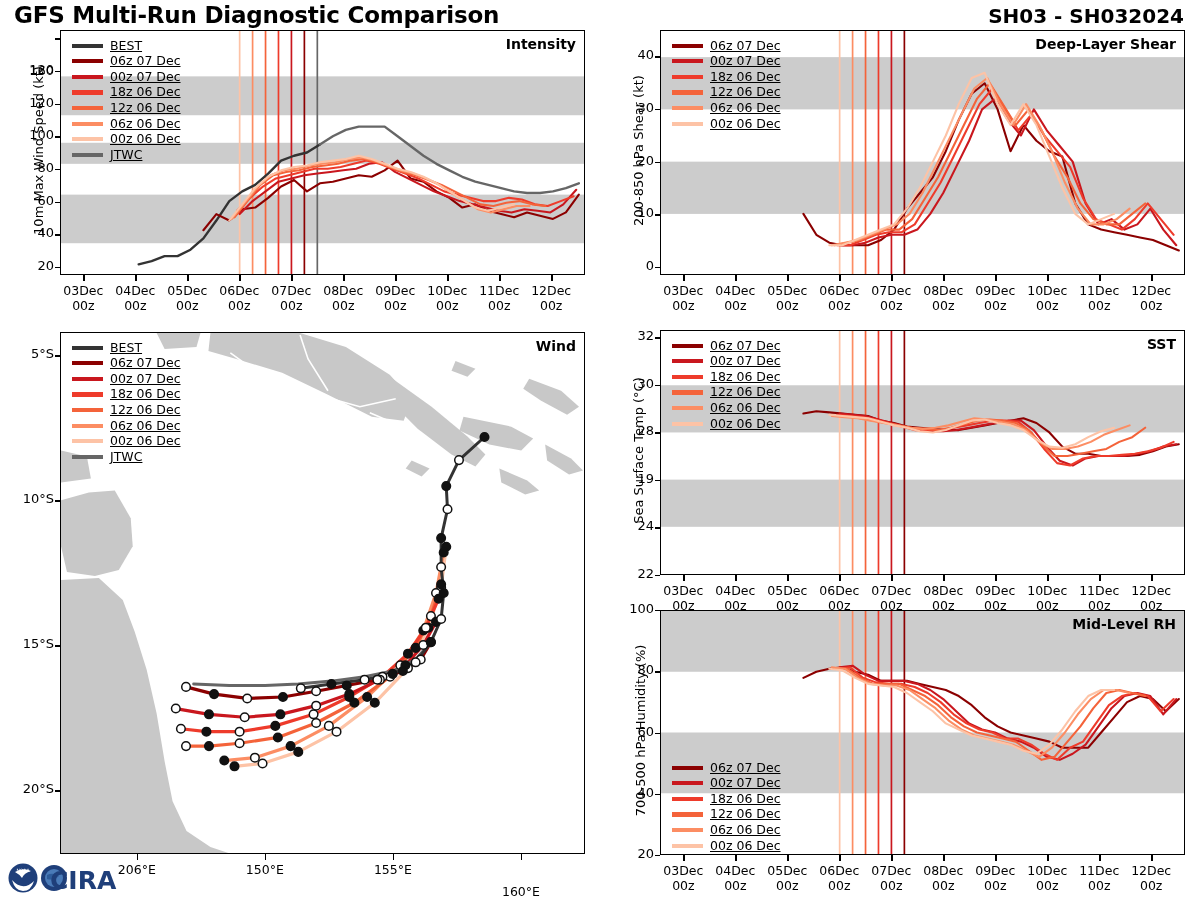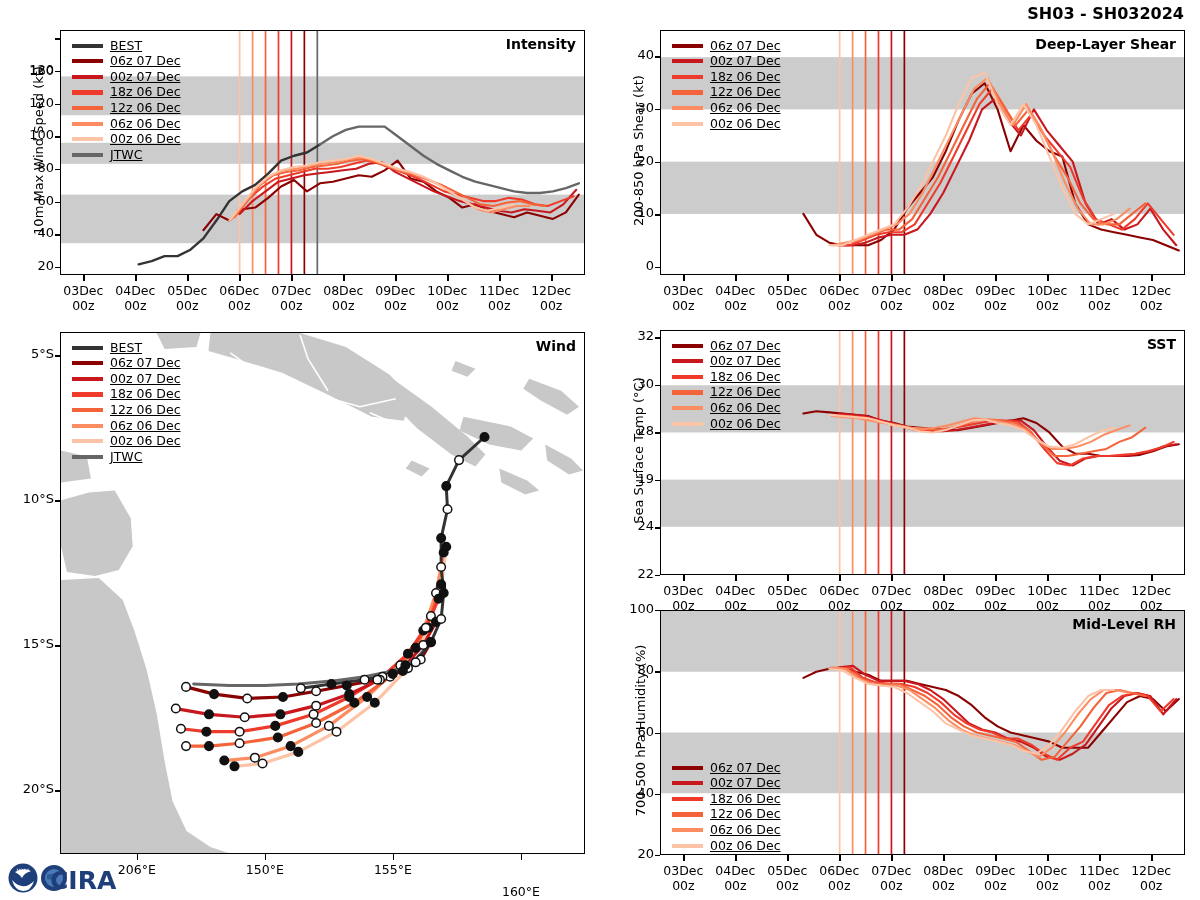--- a/index.html
+++ b/index.html
@@ -1,20 +1,20 @@
 <!DOCTYPE html>
 <html><head>
 <meta charset="utf-8">
 <style>
   html,body{margin:0;padding:0;background:#fff;}
   body{width:1200px;height:900px;font-family:"DejaVu Sans",sans-serif;color:#000;overflow:hidden;}
   .page{position:relative;width:1200px;height:900px;}
 
   .hdr-title{position:absolute;left:14px;top:2px;font-size:23px;font-weight:bold;letter-spacing:-0.2px;}
-  .hdr-storm{position:absolute;right:16px;top:4px;font-size:16px;font-weight:bold;}
+  .hdr-storm{position:absolute;right:16px;top:4px;font-size:20px;font-weight:bold;}
 
   .panel{position:absolute;box-sizing:border-box;border:1.4px solid #000;background:#fff;overflow:hidden;}
   .plotarea{position:absolute;left:0;top:0;width:100%;height:100%;}
   svg{display:block;}
 
   .ylabel{position:absolute;font-size:13px;white-space:nowrap;
           transform-origin:50% 50%;transform:rotate(-90deg);text-align:center;}
   .corner-label{position:absolute;right:8px;top:5px;font-size:14px;font-weight:bold;z-index:6;}
 
   .tick-num{position:absolute;font-size:13px;text-align:right;white-space:nowrap;}
@@ -26,20 +26,21 @@
   .legend .swatch{width:31px;height:4.2px;margin-right:7px;flex:none;border-radius:0;}
   .legend .lab{white-space:nowrap;text-decoration:underline;}
 
   .logo{position:absolute;left:6px;bottom:2px;width:132px;height:40px;}
 </style>
 </head>
 <body>
 
 <div class="page">
 
+  <div class="hdr-title">GFS Multi-Run Diagnostic Comparison</div>
   <div class="hdr-storm">SH03 - SH032024</div>
 
   <div class="panel" id="p-int" style="left:60px;top:30px;width:525px;height:245px;">
     <svg class="plotarea" id="svg-int" viewBox="0 0 525 245" preserveAspectRatio="none">
         <rect x="0" y="164.96666666666667" width="525" height="49" fill="#CCCCCC"></rect>
         <rect x="0" y="112.69999999999999" width="525" height="21.23333333333335" fill="#CCCCCC"></rect>
         <rect x="0" y="45.73333333333332" width="525" height="39.20000000000002" fill="#CCCCCC"></rect>
         <line x1="179.33168316831686" y1="0" x2="179.33168316831686" y2="245" stroke="#FDC3A6" stroke-width="1.7"></line>
         <line x1="192.32673267326734" y1="0" x2="192.32673267326734" y2="245" stroke="#FC8D63" stroke-width="1.7"></line>
         <line x1="205.32178217821783" y1="0" x2="205.32178217821783" y2="245" stroke="#F4633A" stroke-width="1.7"></line>

